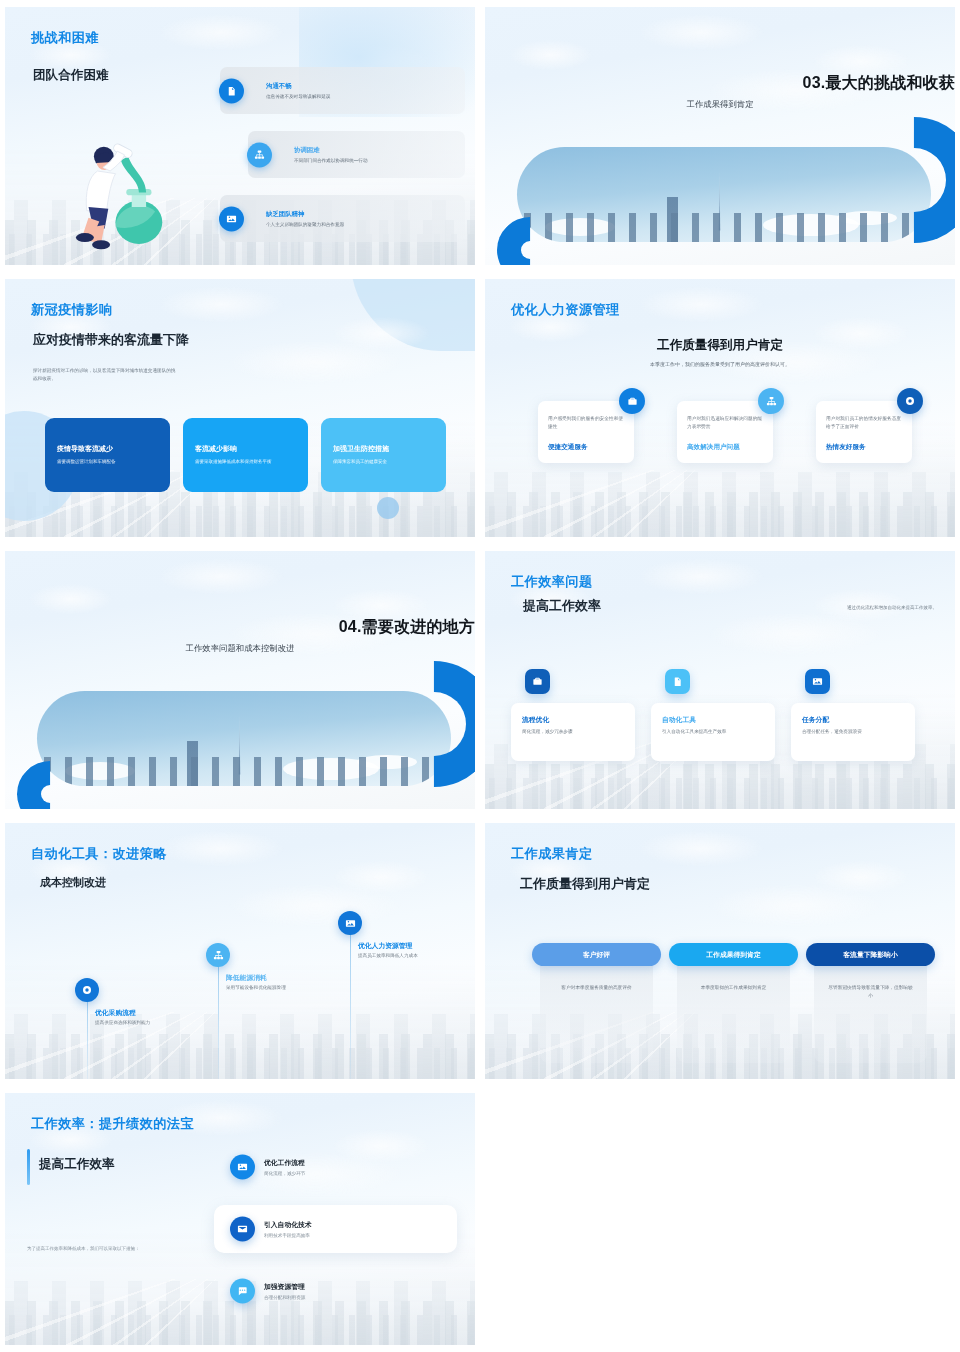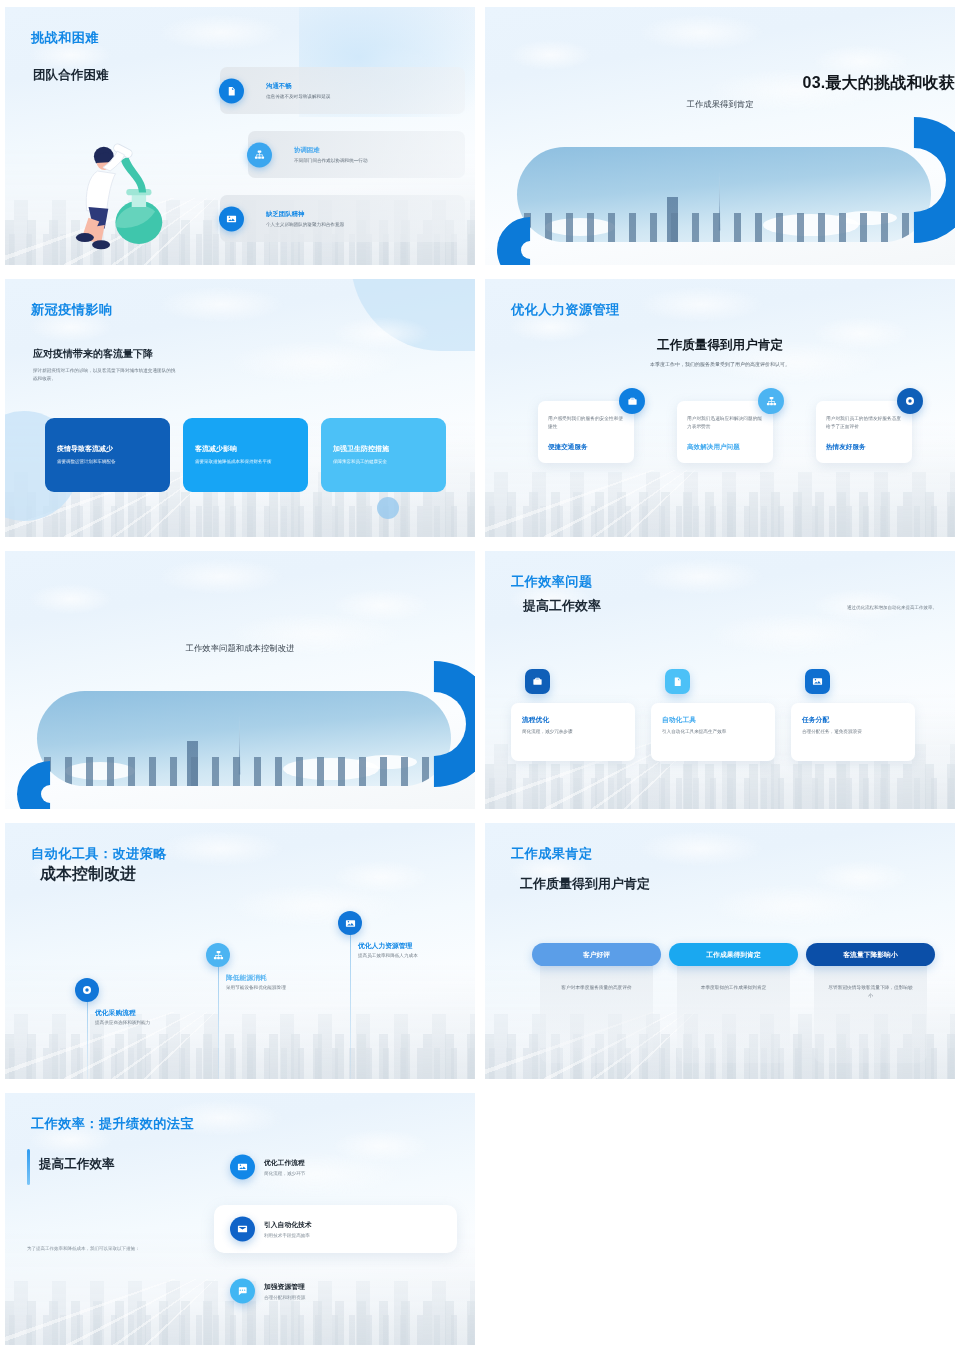--- a/index.html
+++ b/index.html
@@ -313,21 +313,21 @@
   <div class="slide">
     <div class="inner">
       <div class="s3-blob2"></div>
       <div class="clouds"></div>
       <div class="city"></div>
       <div class="rails"></div>
       <div class="s3-blob"></div>
       <div class="s3-dot"></div>
 
       <div class="kicker">新冠疫情影响</div>
-      <div class="heading" style="left:28px;top:68px;font-size:10px;">应对疫情带来的客流量下降</div>
+      <div class="heading" style="left:28px;top:52px;font-size:13px;">应对疫情带来的客流量下降</div>
       <div class="bodytext" style="left:28px;top:88px;width:145px;">探讨新冠疫情对工作的影响，以及客流量下降对城市轨道交通团队的挑战和收获。</div>
 
       <div class="c3" style="left:40px;background:#0f5fb8;">
         <div class="t">疫情导致客流减少</div>
         <div class="d">需要调整运营计划和车辆配备</div>
       </div>
       <div class="c3" style="left:178px;background:#17a5f5;">
         <div class="t">客流减少影响</div>
         <div class="d">需要采取措施降低成本和保持财务平衡</div>
       </div>
@@ -382,20 +382,21 @@
         </div>
         <div class="d">用户对我们员工的热情友好服务态度给予了正面评价</div>
         <div class="t" style="color:#0f6fd0;">热情友好服务</div>
       </div>
     </div>
   </div>
 
   <div class="slide">
     <div class="inner">
       <div class="clouds"></div>
+      <div class="sec-title">04.需要改进的地方</div>
       <div class="sec-sub">工作效率问题和成本控制改进</div>
       <div class="pillimg">
         <div class="cl" style="left:28px;width:70px;height:18px;"></div>
         <div class="cl" style="left:246px;width:96px;height:22px;"></div>
         <div class="cl" style="left:320px;bottom:18%;width:60px;height:14px;"></div>
         <div class="spire"></div>
         <div class="sk"></div>
       </div>
       <div class="arc"></div>
       <div class="arc2"></div>
@@ -444,21 +445,21 @@
     </div>
   </div>
 
   <div class="slide">
     <div class="inner">
       <div class="clouds"></div>
       <div class="city"></div>
       <div class="rails"></div>
 
       <div class="kicker">自动化工具：改进策略</div>
-      <div class="heading" style="left:35px;top:41px;font-size:16px;">成本控制改进</div>
+      <div class="heading" style="left:35px;top:52px;font-size:11px;">成本控制改进</div>
 
       <div class="tl-line" style="left:82px;top:175px;height:82px;"></div>
       <div class="tl-ico" style="left:70px;top:155px;background:#1176d8;">
         <svg class="gi" width="12" height="12" viewBox="0 0 24 24">
             <circle cx="12" cy="12" r="8" fill="#fff"></circle>
             <circle cx="12" cy="12" r="3.4" fill="#1176d8"></circle>
           </svg>
       </div>
       <div class="tl-t" style="left:90px;top:185px;color:#1288e6;">优化采购流程</div>
       <div class="tl-d" style="left:90px;top:196px;">提高供应商选择和谈判能力</div>

